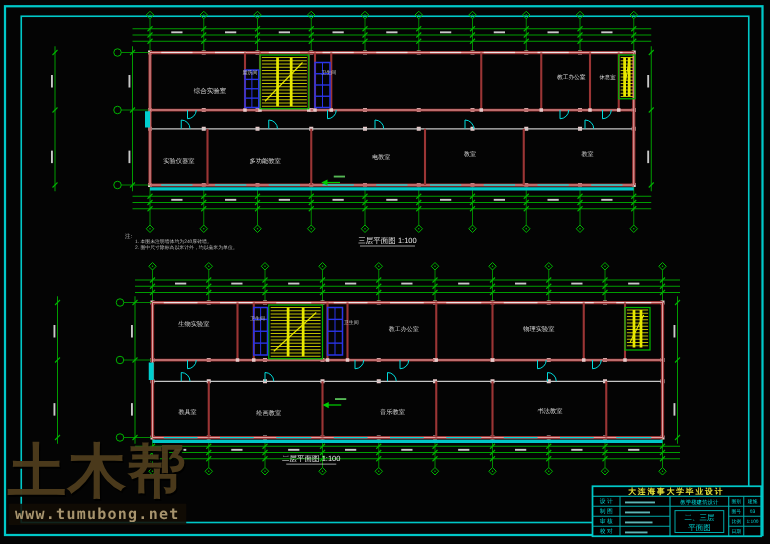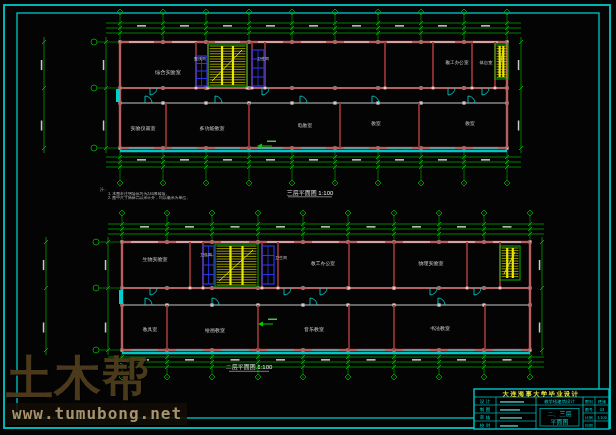--- a/index.html
+++ b/index.html
@@ -9,21 +9,21 @@
   #cad text{font-family:"Liberation Sans",sans-serif;}
   .room-label{fill:#dcdcdc;}
   .small-label{fill:#cfcfcf;}
   .caption{fill:#e9e9e9;}
   .note{fill:#bdbdbd;}
   .tb-text{fill:#00d8d8;}
   .tb-header{fill:#e8e23c;font-weight:bold;}
   #wm-brand{position:absolute;left:6px;top:354px;font-size:47px;font-weight:bold;
             color:#4d3c1c;letter-spacing:1px;line-height:1;opacity:.96;
             font-family:"DejaVu Serif",serif;text-shadow:1px 1px 0 #000;}
-  #wm-url{position:absolute;left:7px;top:403px;font-size:16px;font-weight:bold;
+  #wm-url{position:absolute;left:7px;top:403px;font-size:12px;font-weight:bold;
           color:#a6936d;letter-spacing:1px;background:rgba(18,13,4,.88);
           padding:1px 5px 2px 5px;font-family:"DejaVu Sans Mono",monospace;}
 </style>
 </head>
 <body>
 
 <div id="canvas">
   <svg id="cad" width="616" height="435" viewBox="0 0 616 435">
 
     <g id="geom">

